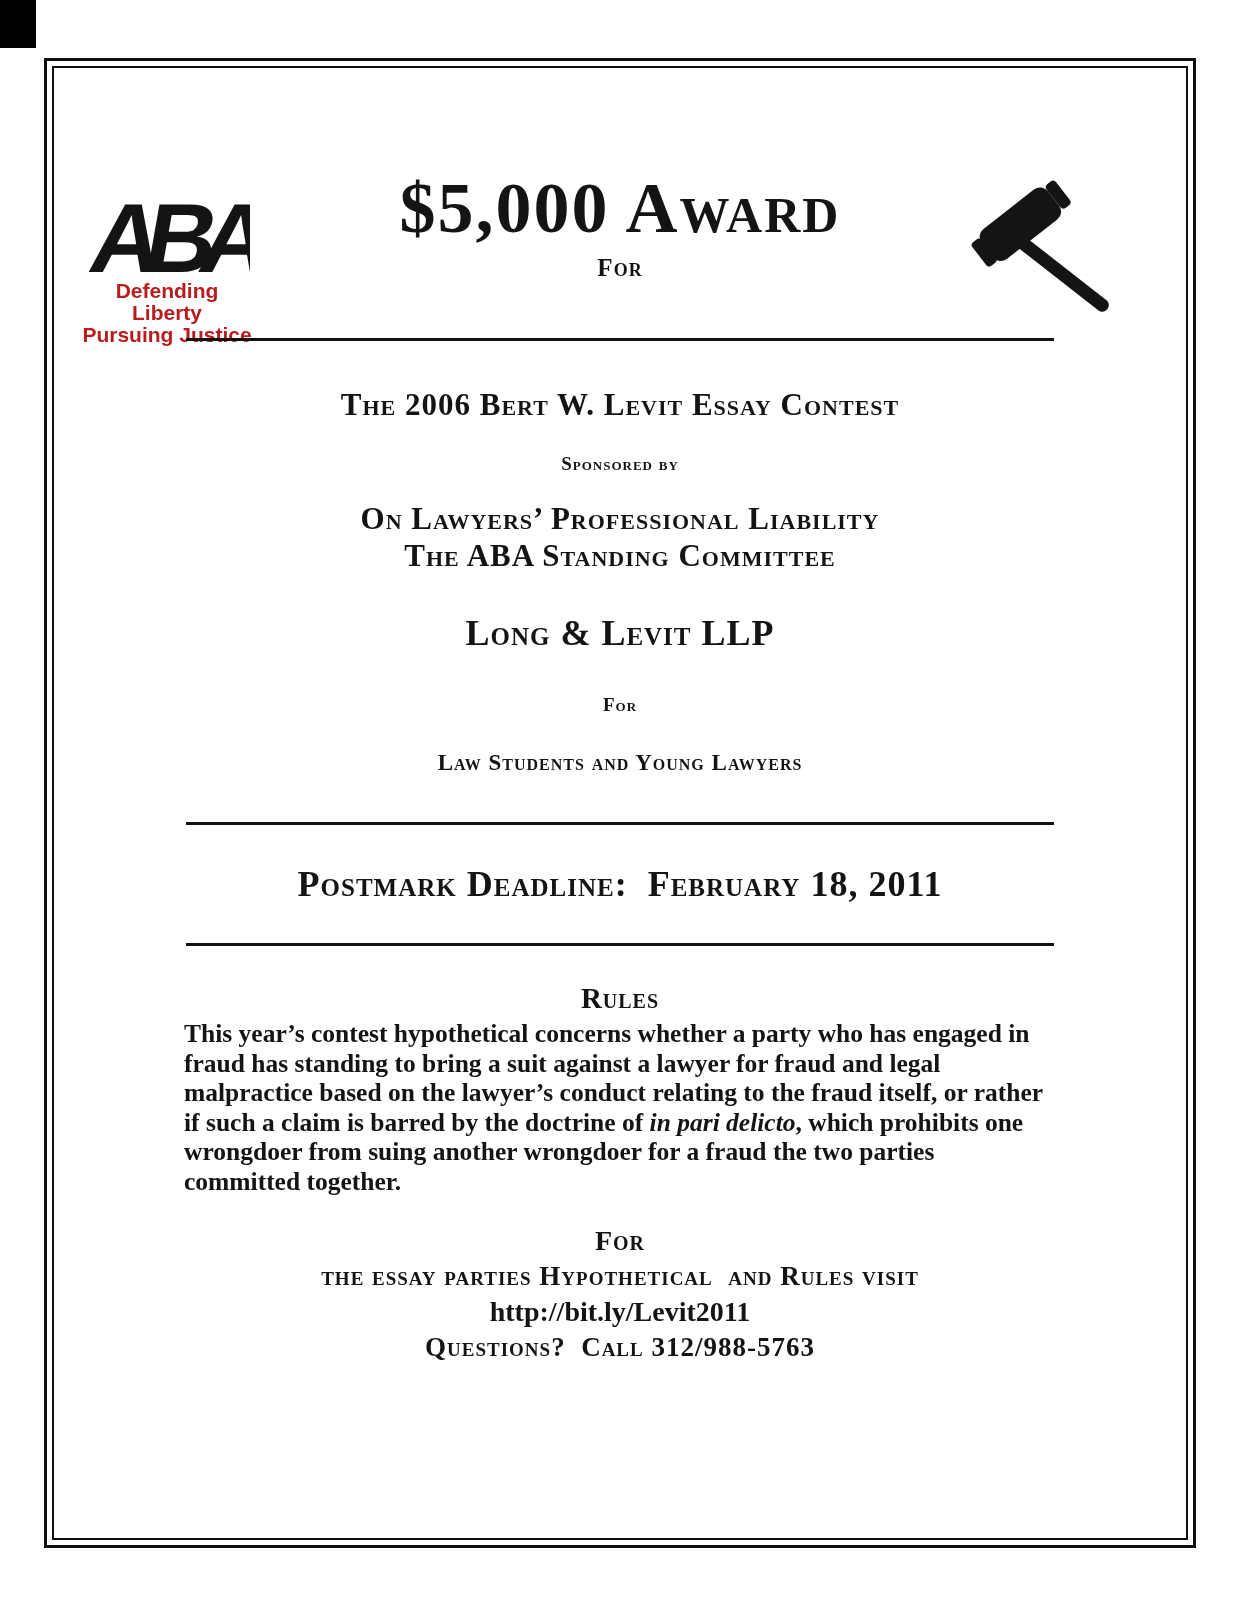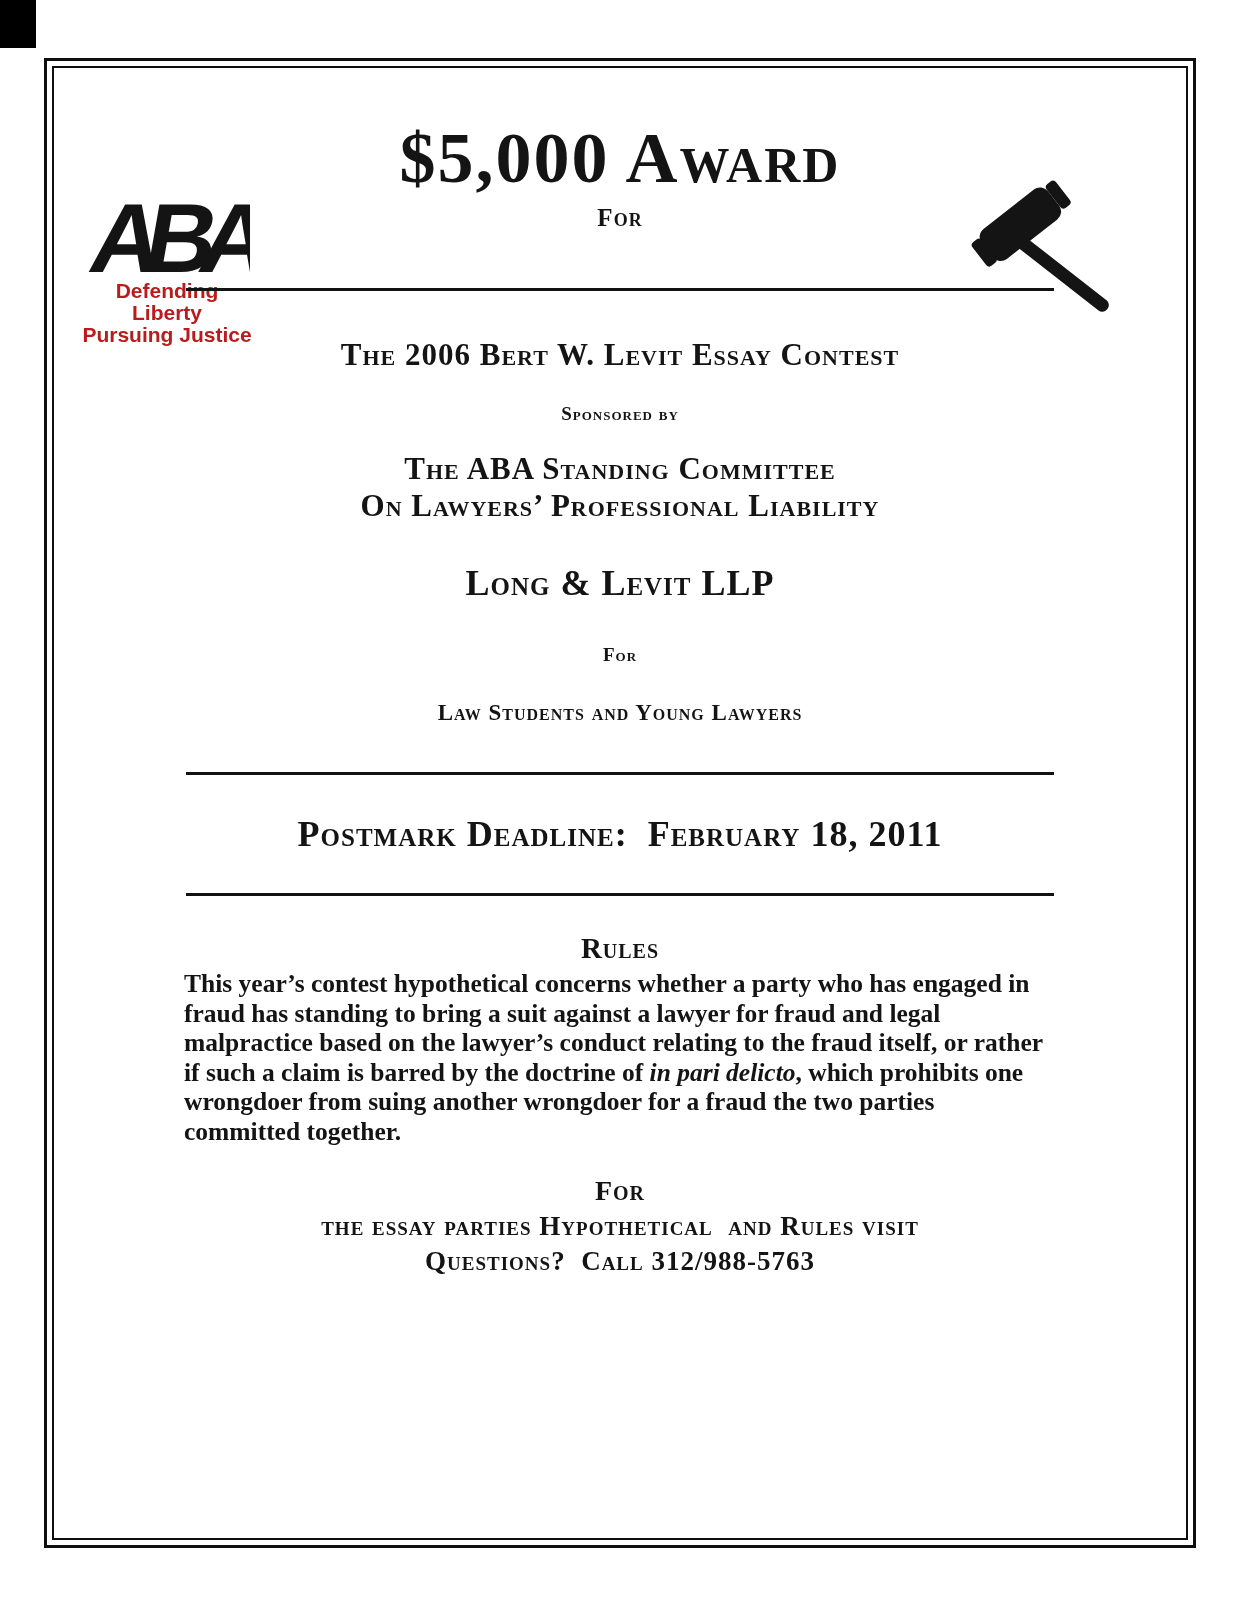--- a/index.html
+++ b/index.html
@@ -29,21 +29,21 @@
   .logo-tagline{
     font-family:"Liberation Sans", sans-serif;
     font-weight:700;font-size:21px;line-height:1.05;color:#b91c1c;
   }
   .gavel-block{
     position:absolute;right:55px;top:105px;width:170px;height:170px;
   }
   .content{
     position:absolute;inset:0;
     text-align:center;
-    padding-top:54px;
+    padding-top:104px;
   }
   .sc{font-variant:small-caps;}
   .award{
     font-size:72px;font-weight:700;letter-spacing:2px;line-height:1;
   }
   .for-small{
     font-size:25px;font-weight:700;margin-top:10px;letter-spacing:1px;
   }
   .best-essay{
     font-size:52px;font-weight:700;margin-top:8px;letter-spacing:2px;line-height:1;
@@ -134,37 +134,38 @@
     <div class="content">
 
       <div class="award sc">$5,000 Award</div>
       <div class="for-small sc">For</div>
 
       <div class="rule rule-1"></div>
 
       <div class="contest-title sc">The 2006 Bert W. Levit Essay Contest</div>
       <div class="sponsored sc">Sponsored by</div>
       <div class="committee sc">
+        <div>On Lawyers’ Professional Liability</div>
         <div>The ABA Standing Committee</div>
-        <div>On Lawyers’ Professional Liability</div>
       </div>
       <div class="firm sc">Long &amp; Levit LLP</div>
       <div class="for-label sc">For</div>
       <div class="audience sc">Law Students and Young Lawyers</div>
 
       <div class="rule rule-2"></div>
 
       <div class="deadline sc">Postmark Deadline:  February 18, 2011</div>
 
       <div class="rule rule-3"></div>
 
       <div class="topic-heading sc">Rules</div>
       <div class="topic-para">
         <span>This year’s contest hypothetical concerns whether a party who has engaged in fraud has standing to bring a suit against a lawyer for fraud and legal malpractice based on the lawyer’s conduct relating to the fraud itself, or rather if such a claim is barred by the doctrine of </span><span class="ital">in pari delicto</span><span>, which prohibits one wrongdoer from suing another wrongdoer for a fraud the two parties committed together.</span>
       </div>
 
       <div class="footer-for sc">For</div>
       <div class="footer-visit sc">the essay parties Hypothetical  and Rules visit</div>
+      <div class="footer-url">http://bit.ly/Levit2011</div>
       <div class="footer-questions sc">Questions?  Call 312/988-5763</div>
 
     </div>
   </div>
 </div>
 
 </body></html>

